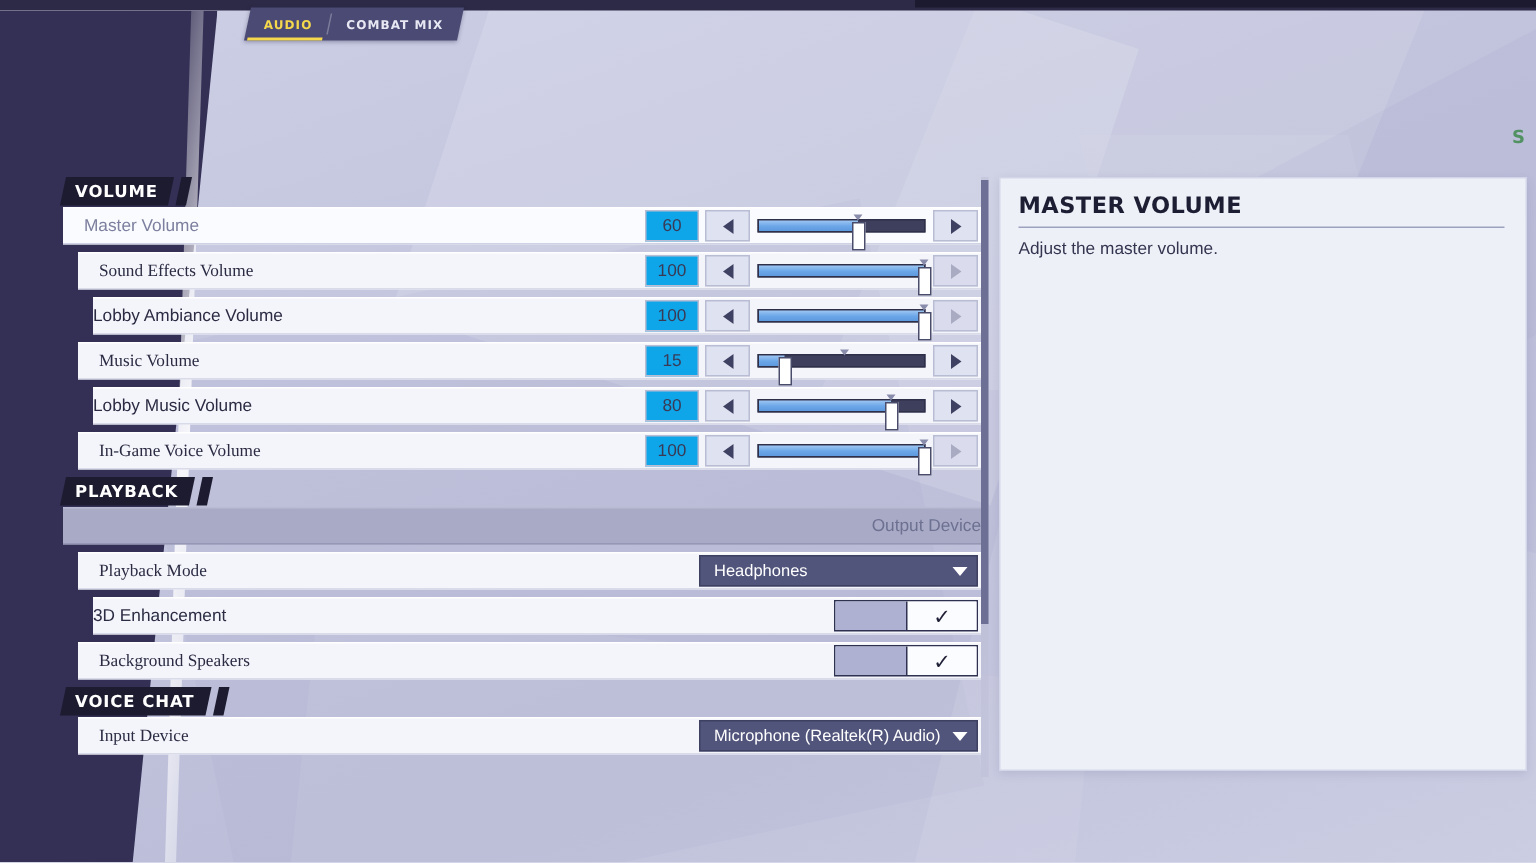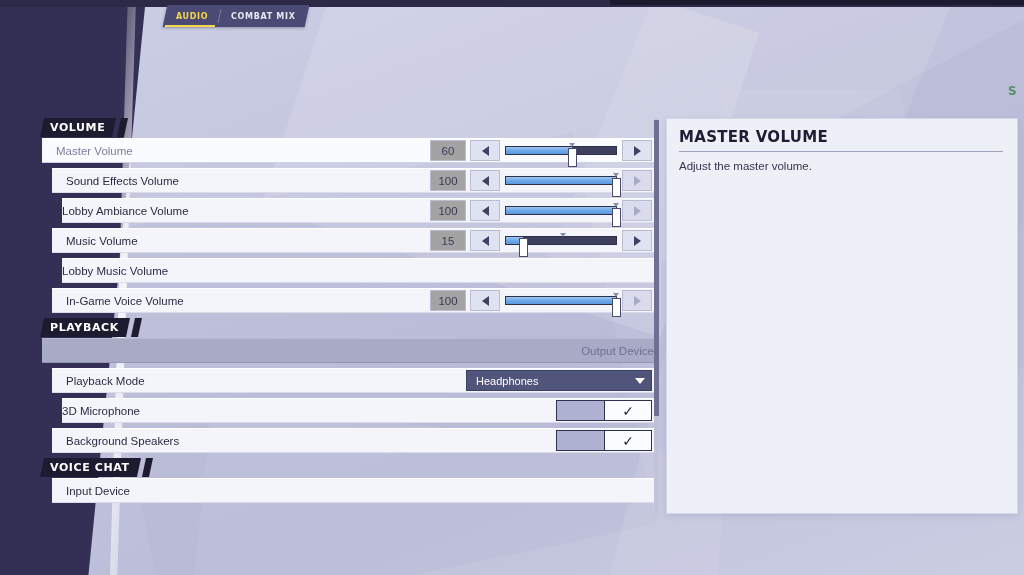--- a/index.html
+++ b/index.html
@@ -153,31 +153,31 @@
 
   .row.disabled { background: #a9abc6; border-top-color:#b9bbd2; border-bottom-color:#9597b4; }
   .row.disabled .row-label { color: #6d7091; }
 
   .row-label {
     font-size: 11.5px;
     color: #2b2b43;
     padding-left: 14px;
     white-space: nowrap;
   }
-  .row.indent1 .row-label { padding-left: 14px; }
+  .row.indent1 .row-label { padding-left: 14px; font-family: Liberation Serif, serif; }
   .row.indent2 .row-label { padding-left: 0; }
 
   .row-ctl { margin-left: auto; display: flex; align-items: center; }
 
   
   .slider-ctl { display: flex; align-items: center; height: 23px; padding-right: 2px; }
 
   .val-box {
     width: 36px; height: 21px;
-    background: #a3a3a3;
+    background: #0ea5e9;
     border: 1px solid #b9bdd4;
     display: flex; align-items: center; justify-content: center;
     font-size: 11.5px; color: #3a3a55;
     margin-right: 4px;
   }
   .arrow-btn {
     width: 30px; height: 21px;
     background: #dfe2f0;
     border: 1px solid #b9bdd4;
     display: flex; align-items: center; justify-content: center;
@@ -431,20 +431,36 @@
           </div>
         </div>
         <div class="arrow-btn right">
             <div class="tri"></div>
           </div>
       </div>
     </div>
 
     <div class="row indent2">
       <div class="row-label">Lobby Music Volume</div>
+      <div class="row-ctl slider-ctl">
+        <div class="val-box">80</div>
+        <div class="arrow-btn left">
+            <div class="tri"></div>
+          </div>
+        <div class="track-wrap">
+          <div class="track">
+            <div class="track-fill" style="width:80%"></div>
+            <div class="handle" style="left:80%"></div>
+            <div class="tick" style="left:80%"></div>
+          </div>
+        </div>
+        <div class="arrow-btn right">
+            <div class="tri"></div>
+          </div>
+      </div>
     </div>
 
     <div class="row indent1">
       <div class="row-label">In-Game Voice Volume</div>
       <div class="row-ctl slider-ctl">
         <div class="val-box">100</div>
         <div class="arrow-btn left">
             <div class="tri"></div>
           </div>
         <div class="track-wrap">
@@ -476,21 +492,21 @@
       <div class="row-label">Playback Mode</div>
       <div class="row-ctl">
         <div class="dropdown">
           <div class="dd-text">Headphones</div>
           <div class="dd-caret"></div>
         </div>
       </div>
     </div>
 
     <div class="row indent2">
-      <div class="row-label">3D Microphone</div>
+      <div class="row-label">3D Enhancement</div>
       <div class="row-ctl">
         <div class="toggle">
           <div class="seg off"></div>
           <div class="seg on">
             <span class="check">✓</span>
           </div>
         </div>
       </div>
     </div>
 
@@ -509,20 +525,26 @@
     <div class="section-hdr">
       <div class="section-bg"></div>
       <div class="chip">
         <span>VOICE CHAT</span>
       </div>
       <div class="slash"></div>
     </div>
 
     <div class="row indent1">
       <div class="row-label">Input Device</div>
+      <div class="row-ctl">
+        <div class="dropdown">
+          <div class="dd-text">Microphone (Realtek(R) Audio)</div>
+          <div class="dd-caret"></div>
+        </div>
+      </div>
     </div>
 
   </div>
 
   <div class="scrollbar">
     <div class="scroll-thumb"></div>
   </div>
 
   <div class="infopanel">
     <div class="info-title">MASTER VOLUME</div>

